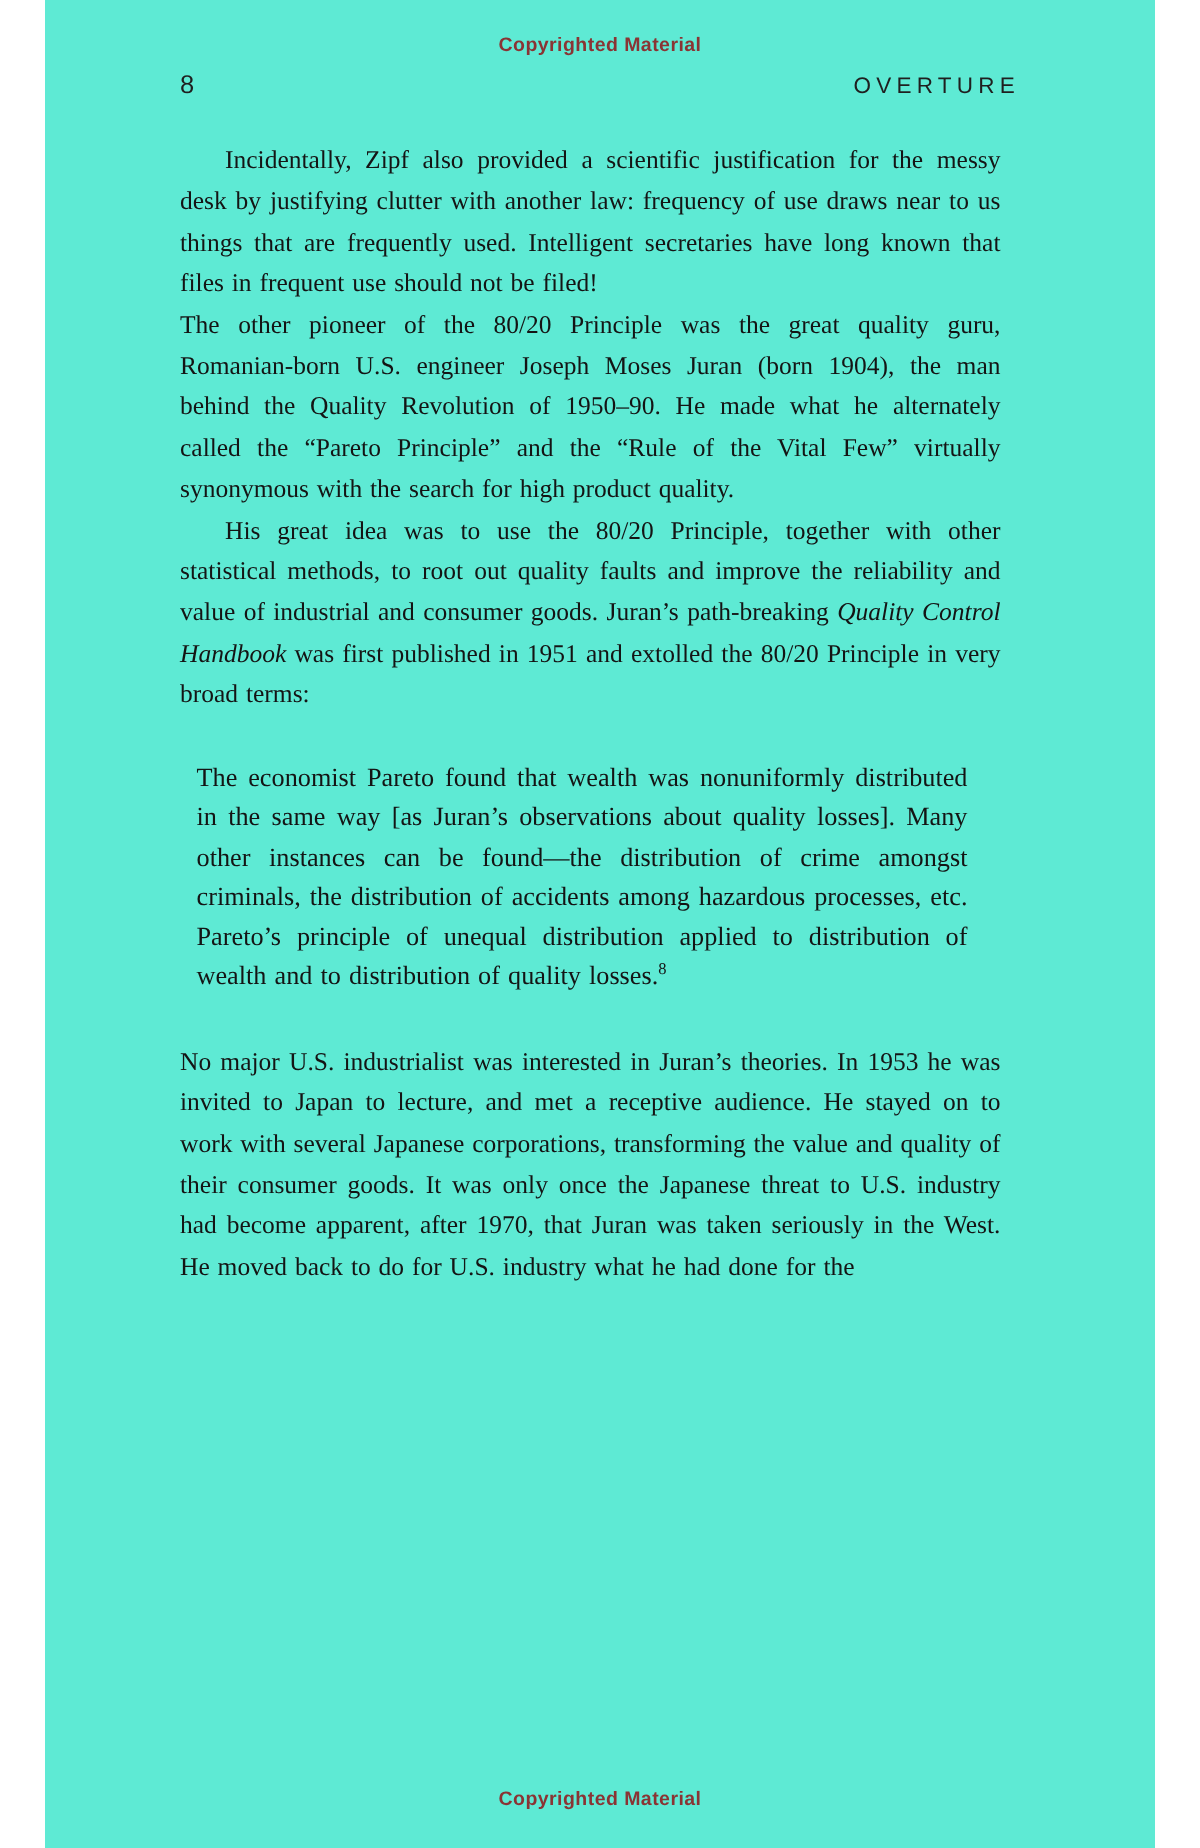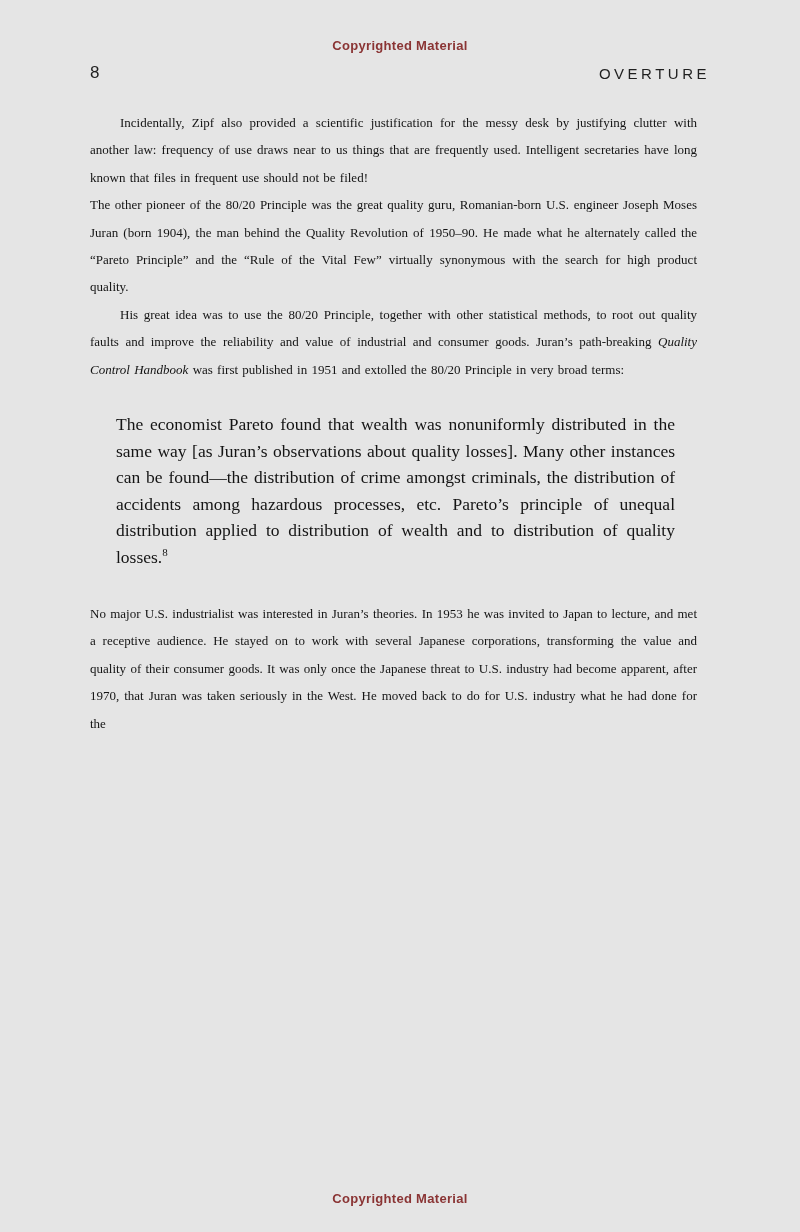--- a/index.html
+++ b/index.html
@@ -1,23 +1,23 @@
 <!DOCTYPE html>
 <html><head>
 <meta charset="utf-8">
 <style>
   html, body { margin: 0; padding: 0; background: #ffffff; }
   .page {
     position: relative;
-    width: 800px;
+    width: 740px;
     height: 1232px;
     margin: 0 auto;
-    background: #e5e5e5;
+    background: #5eead4;
     box-sizing: border-box;
-    padding-top: 38px;
+    padding-top: 22px;
     overflow: hidden;
     font-family: "Liberation Serif", serif;
     color: #141414;
   }
   .copyright {
     text-align: center;
     font-family: "Liberation Sans", sans-serif;
     font-weight: bold;
     font-size: 13px;
     letter-spacing: 0.3px;
@@ -46,36 +46,36 @@
     text-align: right;
     font-size: 15px;
     letter-spacing: 3.5px;
     padding-top: 4px;
   }
   .body-text {
     margin: 24px 103px 0 90px;
   }
   p.body {
     margin: 0;
-    font-size: 13px;
+    font-size: 17px;
     line-height: 27.4px;
     text-align: justify;
     word-spacing: 1px;
   }
   p.indent { text-indent: 30px; }
   h2.section-heading {
     margin: 46px 0 22px 0;
     font-family: "Liberation Serif", serif;
     font-size: 20.5px;
     font-weight: bold;
     font-style: italic;
     color: #111111;
   }
   .block-quote {
-    margin: 28px 22px 30px 26px;
+    margin: 28px 22px 30px 11px;
     font-size: 17.5px;
     line-height: 26.5px;
     text-align: justify;
     word-spacing: 1px;
   }
   .italic { font-style: italic; }
   sup.footnote-ref {
     font-size: 11px;
     line-height: 0;
     vertical-align: super;

